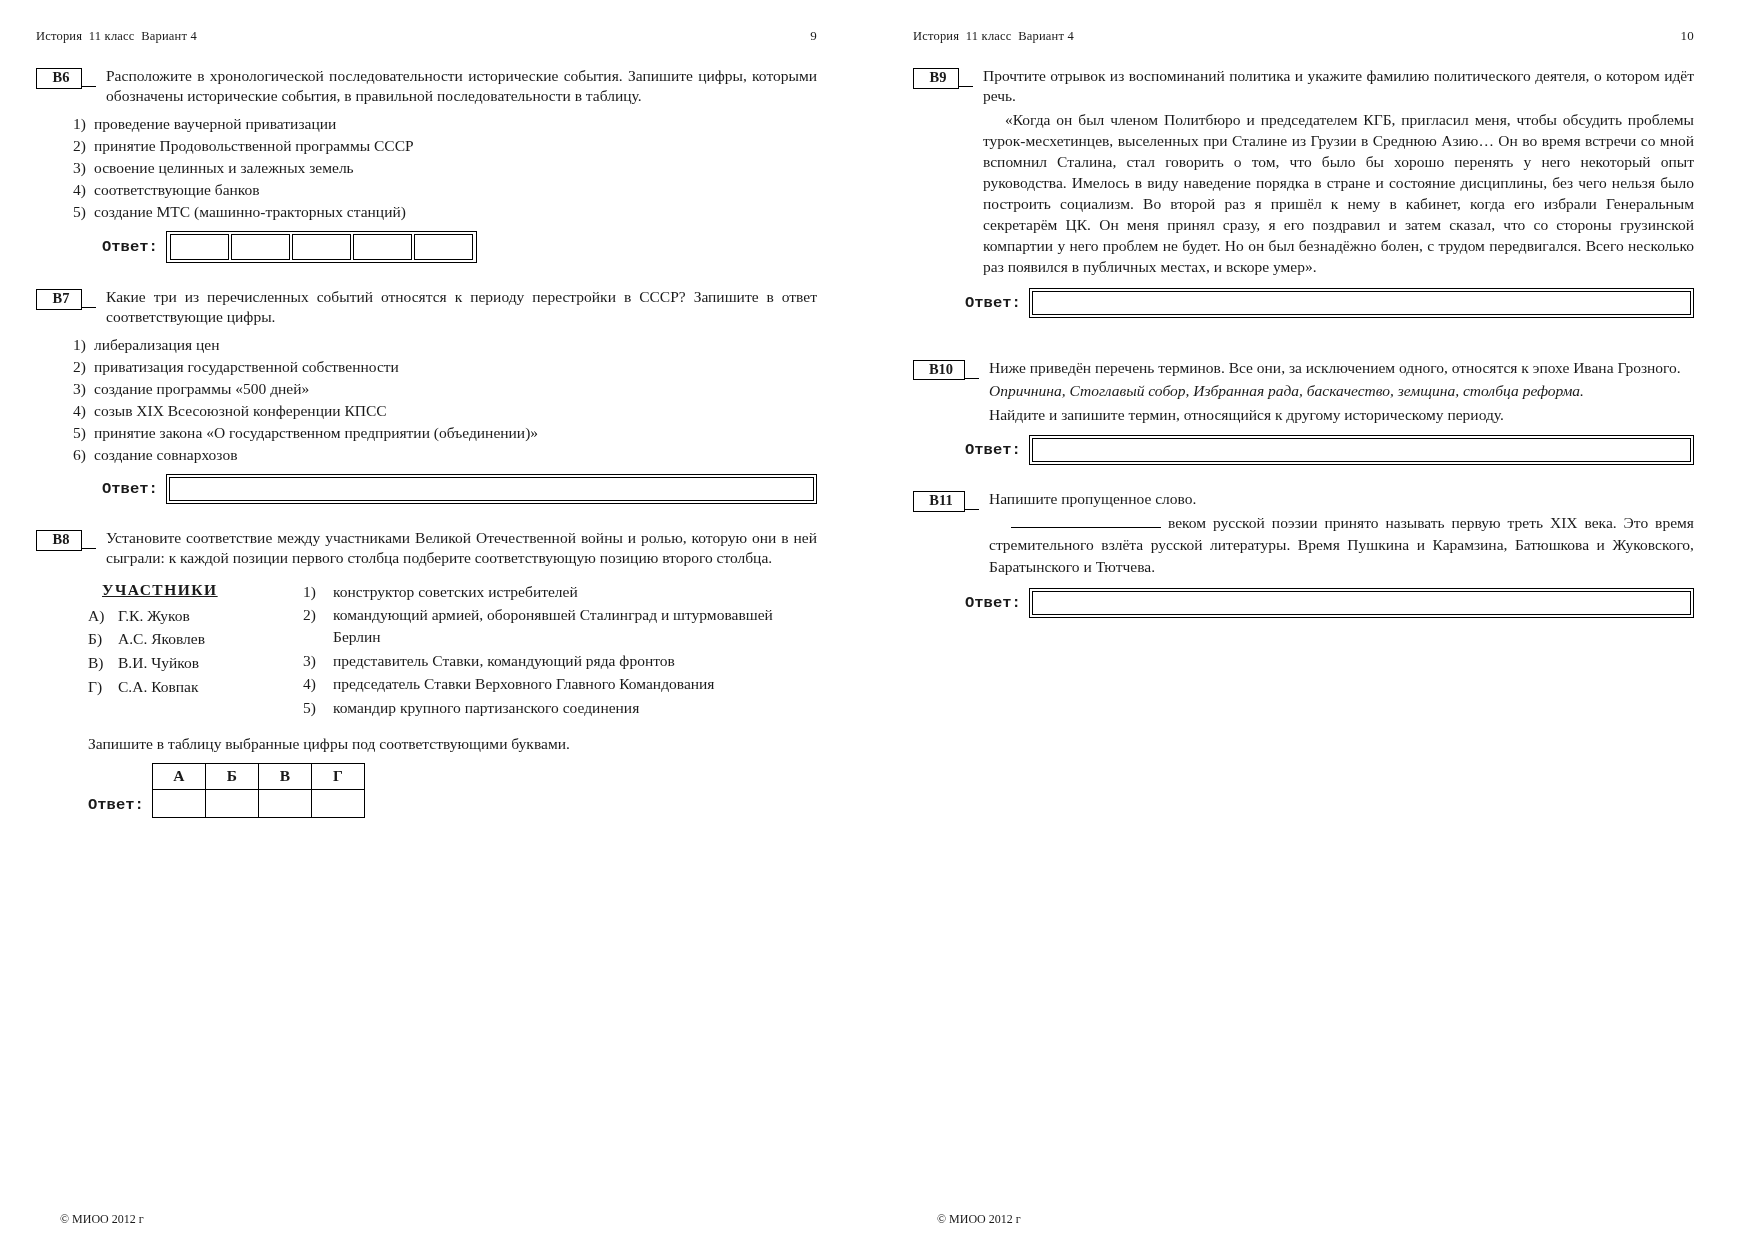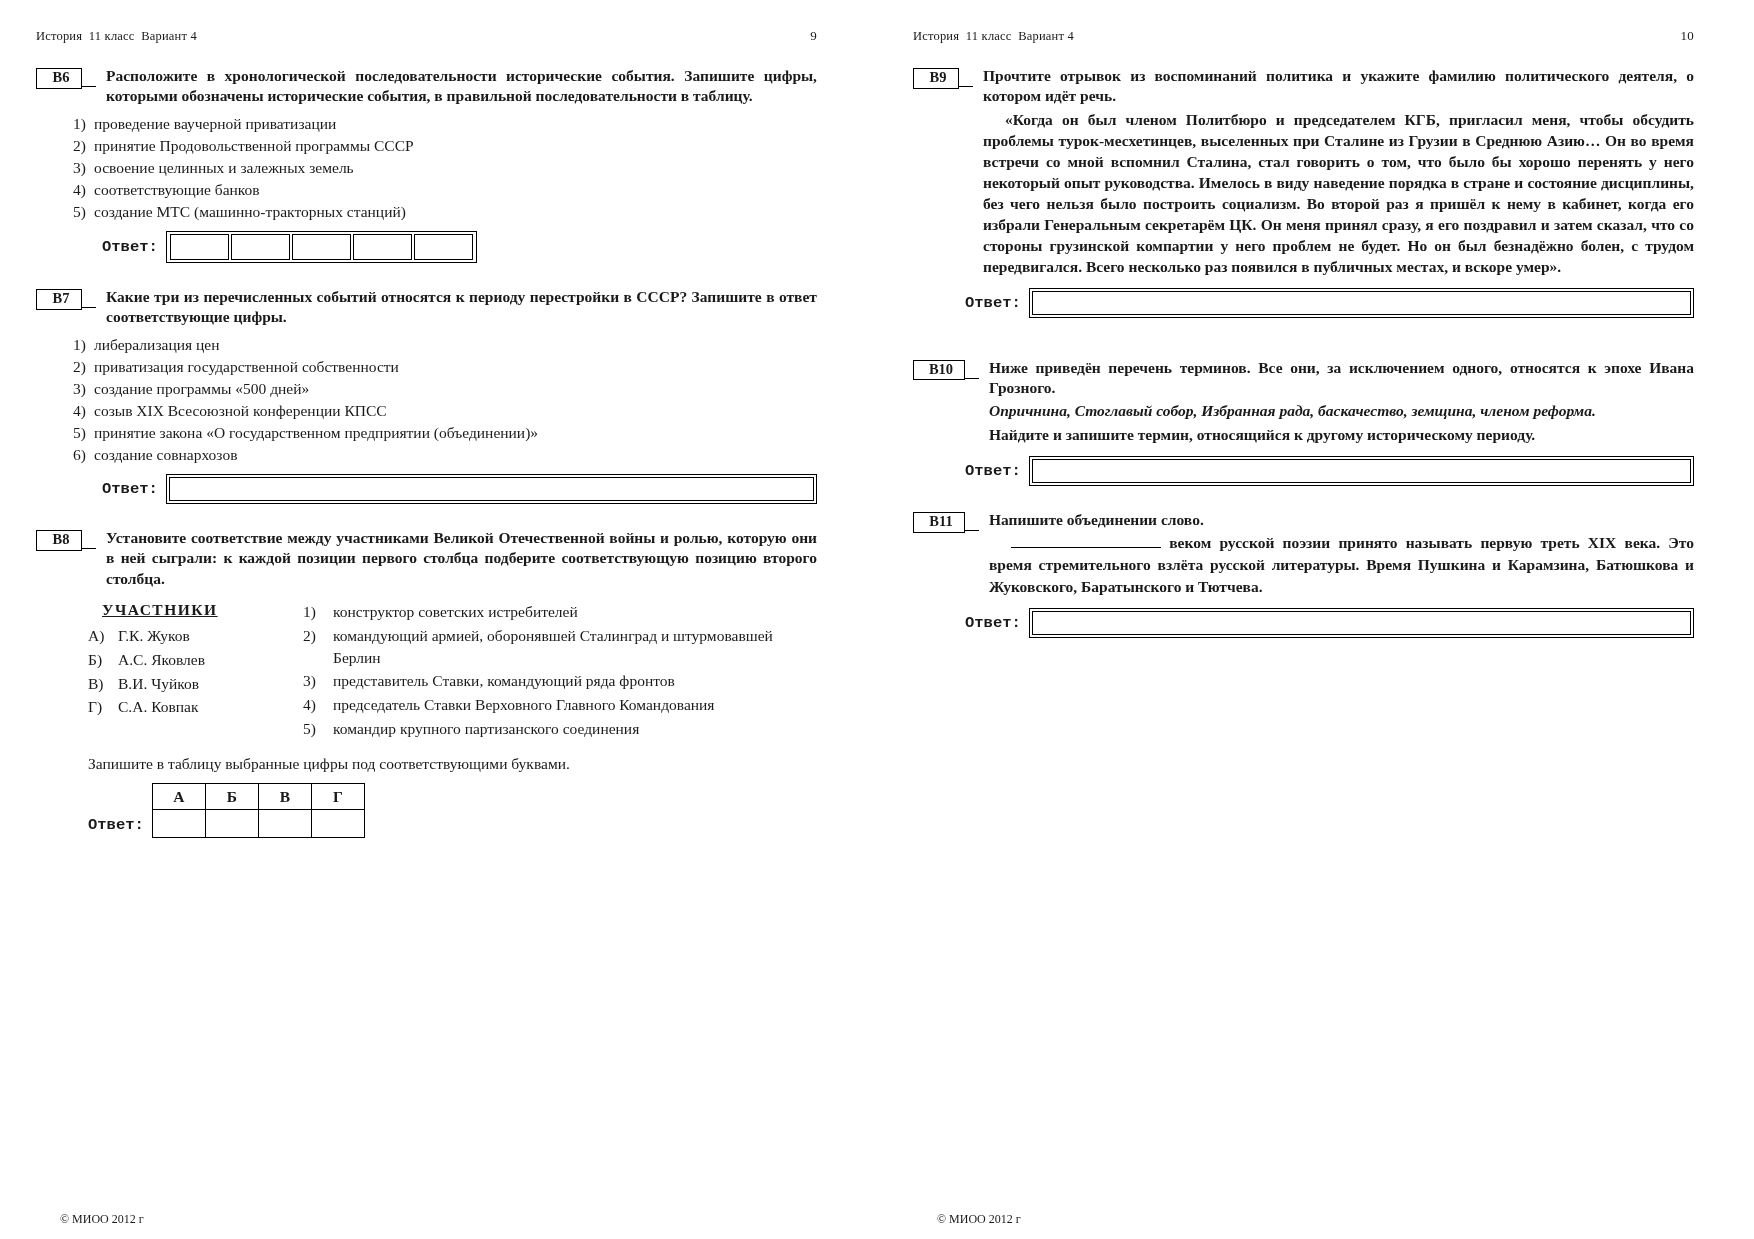--- a/index.html
+++ b/index.html
@@ -60,21 +60,20 @@
     border-bottom: 1px solid #000;
     height: 20px;
     margin-right: 6px;
   }
   .task-body {
     flex: 1 1 auto;
     font-size: 15.5px;
     line-height: 1.32;
     text-align: justify;
     padding-left: 4px;
-    font-weight: bold;
   }
   .task-body p { margin: 0 0 2px 0; }
 
   ol.numlist {
     list-style: none;
     margin: 4px 0 0 0;
     padding: 0 0 0 54px;
   }
   ol.numlist li {
     font-size: 15.5px;
@@ -386,38 +385,38 @@
     </div>
   </div>
 
   <div class="spacer-lg"></div>
 
   <div class="task">
     <div class="task-code wide">B10</div>
     <div class="task-rule"></div>
     <div class="task-body">
       <p>Ниже приведён перечень терминов. Все они, за исключением одного, относятся к эпохе Ивана Грозного.</p>
-      <p class="italic-terms">Опричнина, Стоглавый собор, Избранная рада, баскачество, земщина, членом реформа.</p>
+      <p class="italic-terms">Опричнина, Стоглавый собор, Избранная рада, баскачество, земщина, столбца реформа.</p>
       <p class="plain-para">Найдите и запишите термин, относящийся к другому историческому периоду.</p>
     </div>
   </div>
   <div class="answer-row right-wide">
     <span class="answer-label">Ответ:</span>
     <div class="longbox">
       <div class="inner"></div>
     </div>
   </div>
 
   <div class="spacer-md"></div>
 
   <div class="task">
     <div class="task-code wide">B11</div>
     <div class="task-rule"></div>
     <div class="task-body">
-      <p>Напишите объединении слово.</p>
+      <p>Напишите пропущенное слово.</p>
       <p class="fill-para"><span class="blank-underline"></span> <span>веком русской поэзии принято называть первую треть XIX века. Это время стремительного взлёта русской литературы. Время Пушкина и Карамзина, Батюшкова и Жуковского, Баратынского и Тютчева.</span></p>
     </div>
   </div>
   <div class="answer-row right-wide">
     <span class="answer-label">Ответ:</span>
     <div class="longbox">
       <div class="inner"></div>
     </div>
   </div>
 

